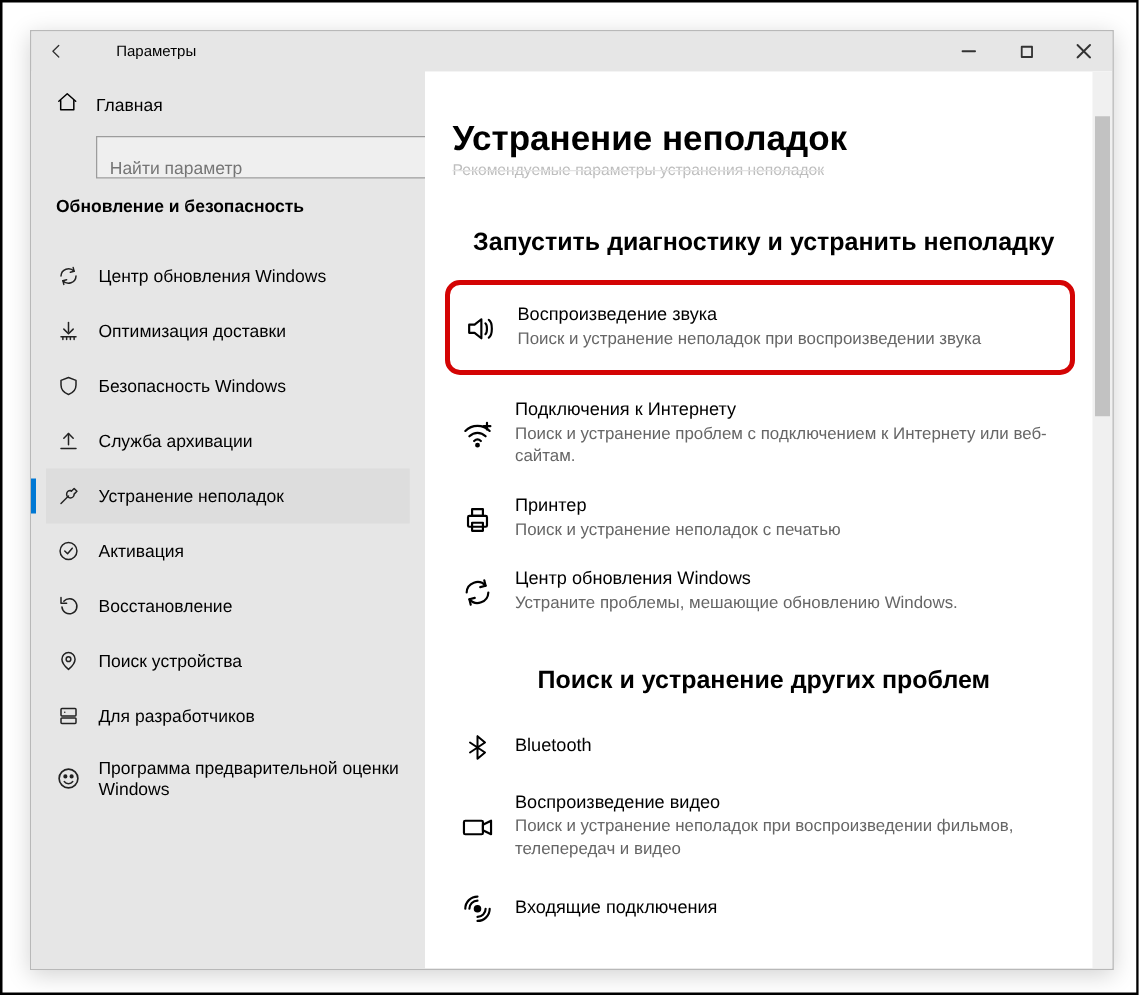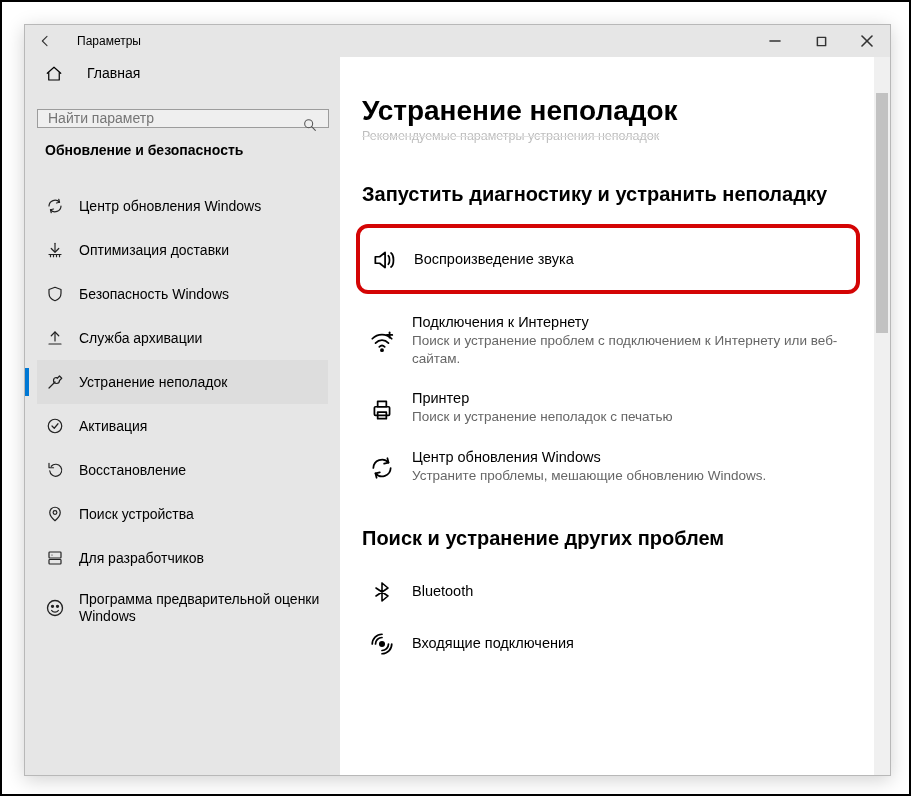--- a/index.html
+++ b/index.html
@@ -1,47 +1,47 @@
 <!DOCTYPE html>
 <html><head>
 <meta charset="utf-8">
 <style>
   * { box-sizing: border-box; margin: 0; padding: 0; }
   html, body { width: 911px; height: 796px; font-family: "Segoe UI", Arial, sans-serif; background: #fff; overflow: hidden; }
   .outer-border { width: 911px; height: 796px; border: 2px solid #000; position: relative; }
   .window { position: absolute; left: 22px; top: 22px; width: 867px; height: 752px; background: #e6e6e6; border: 1px solid #b8b8b8; box-shadow: 0 4px 18px rgba(0,0,0,.18); display: flex; flex-direction: column; overflow: hidden; }
   
   .titlebar { height: 32px; display: flex; align-items: center; justify-content: space-between; padding: 0 0 0 10px; background: #e6e6e6; }
-  .title-left { display: flex; align-items: center; gap: 22px; }
+  .title-left { display: flex; align-items: center; gap: 38px; }
   .back-arrow { width: 20px; height: 20px; display: flex; align-items: center; justify-content: center; cursor: pointer; color: #333; }
   .app-title { font-size: 12px; color: #000; }
   .title-controls { display: flex; height: 32px; }
   .title-btn { width: 46px; height: 32px; display: flex; align-items: center; justify-content: center; font-size: 14px; cursor: pointer; color: #333; }
   
   .body { flex: 1; display: flex; overflow: hidden; }
   
   .sidebar { width: 315px; background: #e6e6e6; padding: 8px 12px 0 12px; overflow-y: auto; position: relative; }
-  .home-row { display: flex; align-items: flex-start; gap: 24px; height: 38px; padding: 0 8px; cursor: pointer; }
+  .home-row { display: flex; align-items: center; gap: 14px; height: 38px; padding: 0 8px; cursor: pointer; }
   .home-row span.label { font-size: 14px; color: #000; }
   .search-wrap { margin: 6px 0 14px 0; }
-  .search { position: relative; width: 292px; height: 19px; border: 1px solid #9c9c9c; background: #efefef; display: flex; align-items: flex-start; }
+  .search { position: relative; width: 292px; height: 34px; border: 1px solid #9c9c9c; background: #efefef; display: flex; align-items: flex-end; margin-left: 40px; }
   .search input { flex: 1; border: none; outline: none; background: transparent; font-size: 14px; padding: 0 34px 0 10px; color: #666; }
   .search .search-glyph { position: absolute; right: 10px; top: 7px; color: #555; }
   .section-title { font-size: 14px; font-weight: 600; color: #000; padding: 0 8px 12px 8px; }
   .nav-item { display: flex; align-items: center; gap: 14px; height: 44px; padding: 0 8px; cursor: pointer; font-size: 14px; color: #000; position: relative; }
   .nav-item .ic { width: 20px; height: 20px; display: flex; align-items: center; justify-content: center; flex-shrink: 0; color: #222; }
   .nav-item.active::before { content: ""; position: absolute; left: -12px; top: 8px; bottom: 8px; width: 4px; background: #0078d4; }
   .nav-item.active { background: rgba(0,0,0,.04); }
   .nav-spacer { height: 14px; }
   
   .main { flex: 1; background: #fff; padding: 38px 0 0 0; overflow: hidden; position: relative; }
   .main-inner { padding: 0 30px 0 22px; height: 100%; overflow: hidden; }
   h1.page-title { font-size: 28px; font-weight: 600; color: #000; margin-bottom: 2px; }
   .recommended-hint { font-size: 12.5px; color: #888; margin-bottom: 40px; text-decoration: line-through #ccc; opacity: .55; }
-  h2.section-h { font-size: 20px; font-weight: 600; color: #000; margin: 14px 0 18px 0; }
+  h2.section-h { font-size: 20px; font-weight: 600; color: #000; margin: 14px 0 18px 0; text-align: center; }
   .troubleshooter { display: flex; gap: 16px; padding: 8px 6px; cursor: pointer; border-radius: 2px; margin-bottom: 6px; align-items: center; }
   .troubleshooter .ic { width: 28px; min-width: 28px; height: 28px; display: flex; align-items: center; justify-content: center; color: #000; margin-top: 2px; }
   .tx .t-title { font-size: 14.5px; color: #000; }
   .tx .t-desc { font-size: 13.5px; color: #666; margin-top: 2px; line-height: 1.35; }
   .highlight-frame { border: 4px solid #d40404; border-radius: 12px; padding: 8px 10px 8px 4px; margin: 0 0 12px -6px; }
   .highlight-frame .troubleshooter { margin-bottom: 0; }
   .main-scrollbar { position: absolute; right: 0; top: 0; bottom: 0; width: 16px; background: #f0f0f0; }
   .main-scrollbar .thumb { position: absolute; left: 2px; right: 2px; top: 36px; height: 240px; background: #c2c2c2; }
   
   svg { stroke: currentColor; fill: none; stroke-width: 1.6; stroke-linecap: round; stroke-linejoin: round; }
@@ -222,20 +222,21 @@
           <div class="troubleshooter">
             <span class="ic">
                   <svg width="26" height="26" viewBox="0 0 24 24">
                     <path d="M4 9v6h4l5 4V5L8 9H4z"></path>
                     <path d="M16 8c1.5 1 1.5 7 0 8"></path>
                     <path d="M18.5 5.5c3 2 3 11 0 13"></path>
                   </svg>
                 </span>
             <div class="tx">
               <div class="t-title">Воспроизведение звука</div>
+              <div class="t-desc">Поиск и устранение неполадок при воспроизведении звука</div>
             </div>
           </div>
         </div>
 
         <div class="troubleshooter">
           <span class="ic">
                 <svg width="26" height="26" viewBox="0 0 24 24">
                   <path d="M3 9c5-5 13-5 18 0"></path>
                   <path d="M6 13c3.5-3.5 8.5-3.5 12 0"></path>
                   <path d="M9.5 16.5c1.5-1.5 3.5-1.5 5 0"></path>
@@ -285,20 +286,32 @@
           <span class="ic">
                 <svg width="24" height="24" viewBox="0 0 24 24">
                   <path d="M12 3v18l6-5-12-8m0 8l12-8-6-5"></path>
                 </svg>
               </span>
           <div class="tx">
             <div class="t-title">Bluetooth</div>
           </div>
         </div>
 
+        <div class="troubleshooter">
+          <span class="ic">
+                <svg width="26" height="26" viewBox="0 0 24 24">
+                  <rect x="2" y="7" width="14" height="10" rx="1"></rect>
+                  <polygon points="16 10 22 7 22 17 16 14"></polygon>
+                </svg>
+              </span>
+          <div class="tx">
+            <div class="t-title">Воспроизведение видео</div>
+            <div class="t-desc">Поиск и устранение неполадок при воспроизведении фильмов, телепередач и видео</div>
+          </div>
+        </div>
 
         <div class="troubleshooter">
           <span class="ic">
                 <svg width="26" height="26" viewBox="0 0 24 24">
                   <circle cx="12" cy="12" r="2" fill="currentColor"></circle>
                   <path d="M6 12c0-3.3 2.7-6 6-6"></path>
                   <path d="M3 12c0-5 4-9 9-9"></path>
                   <path d="M18 12c0 3.3-2.7 6-6 6"></path>
                   <path d="M21 12c0 5-4 9-9 9"></path>
                 </svg>

